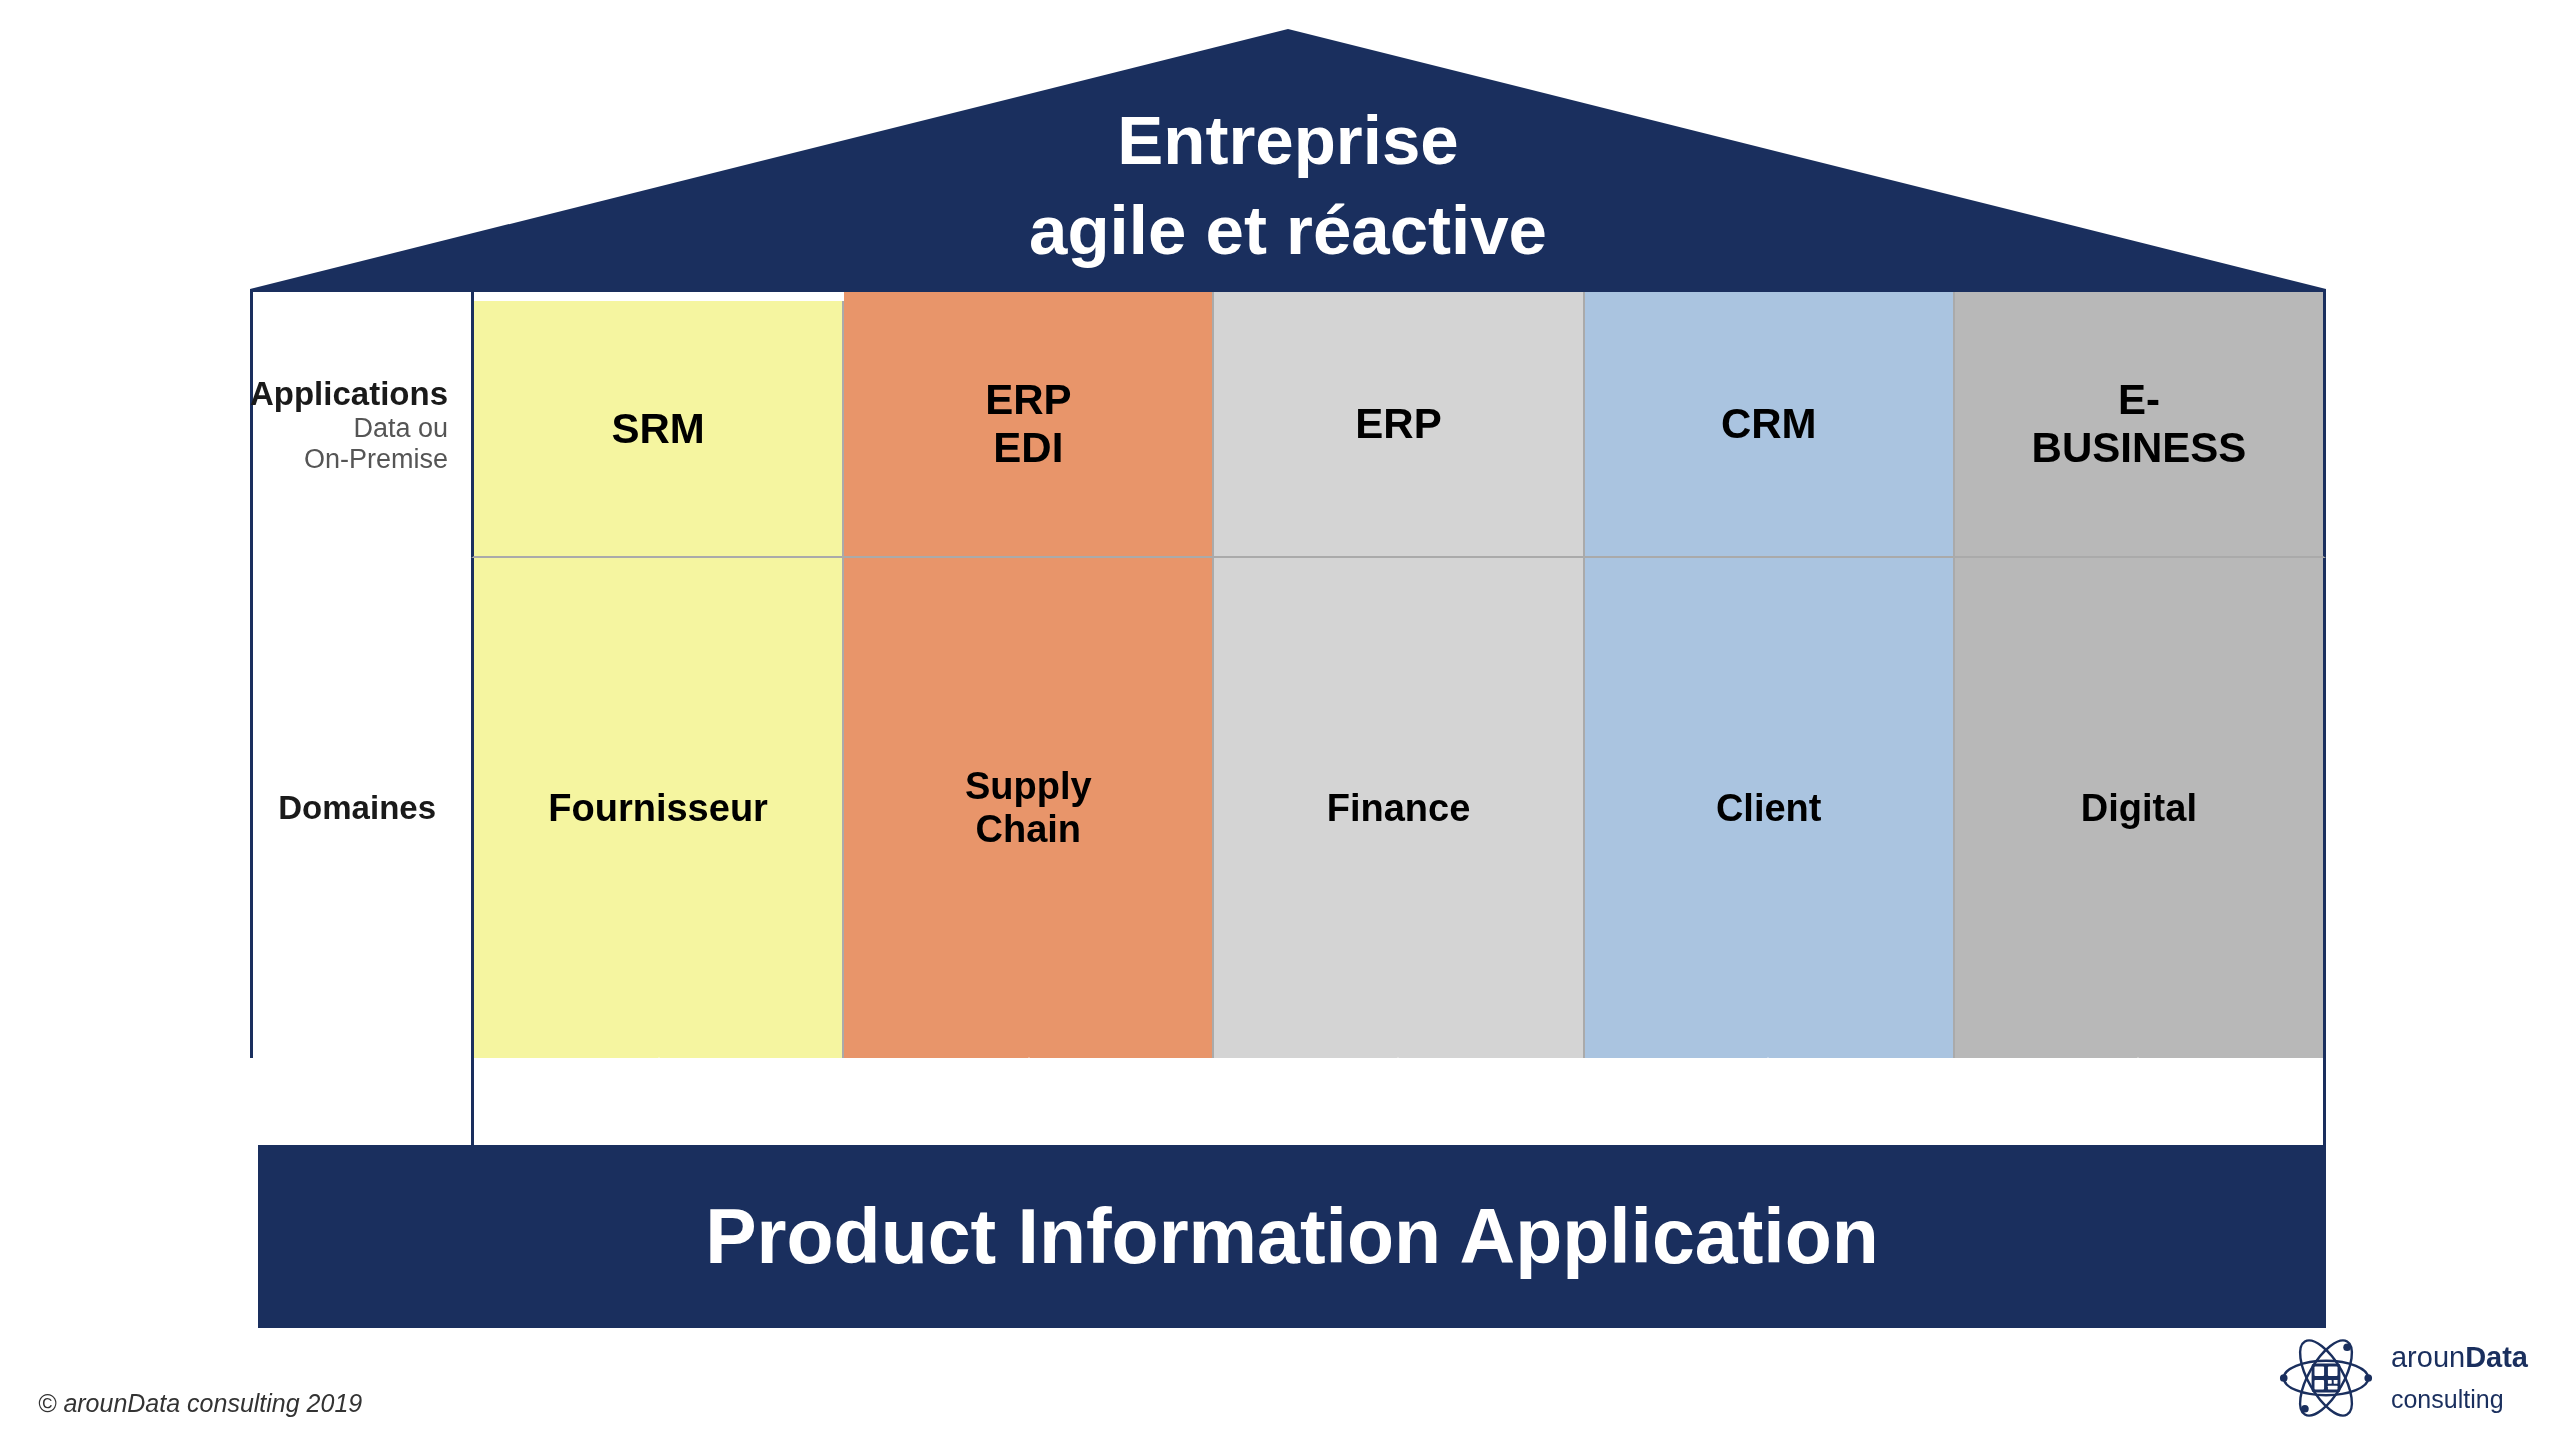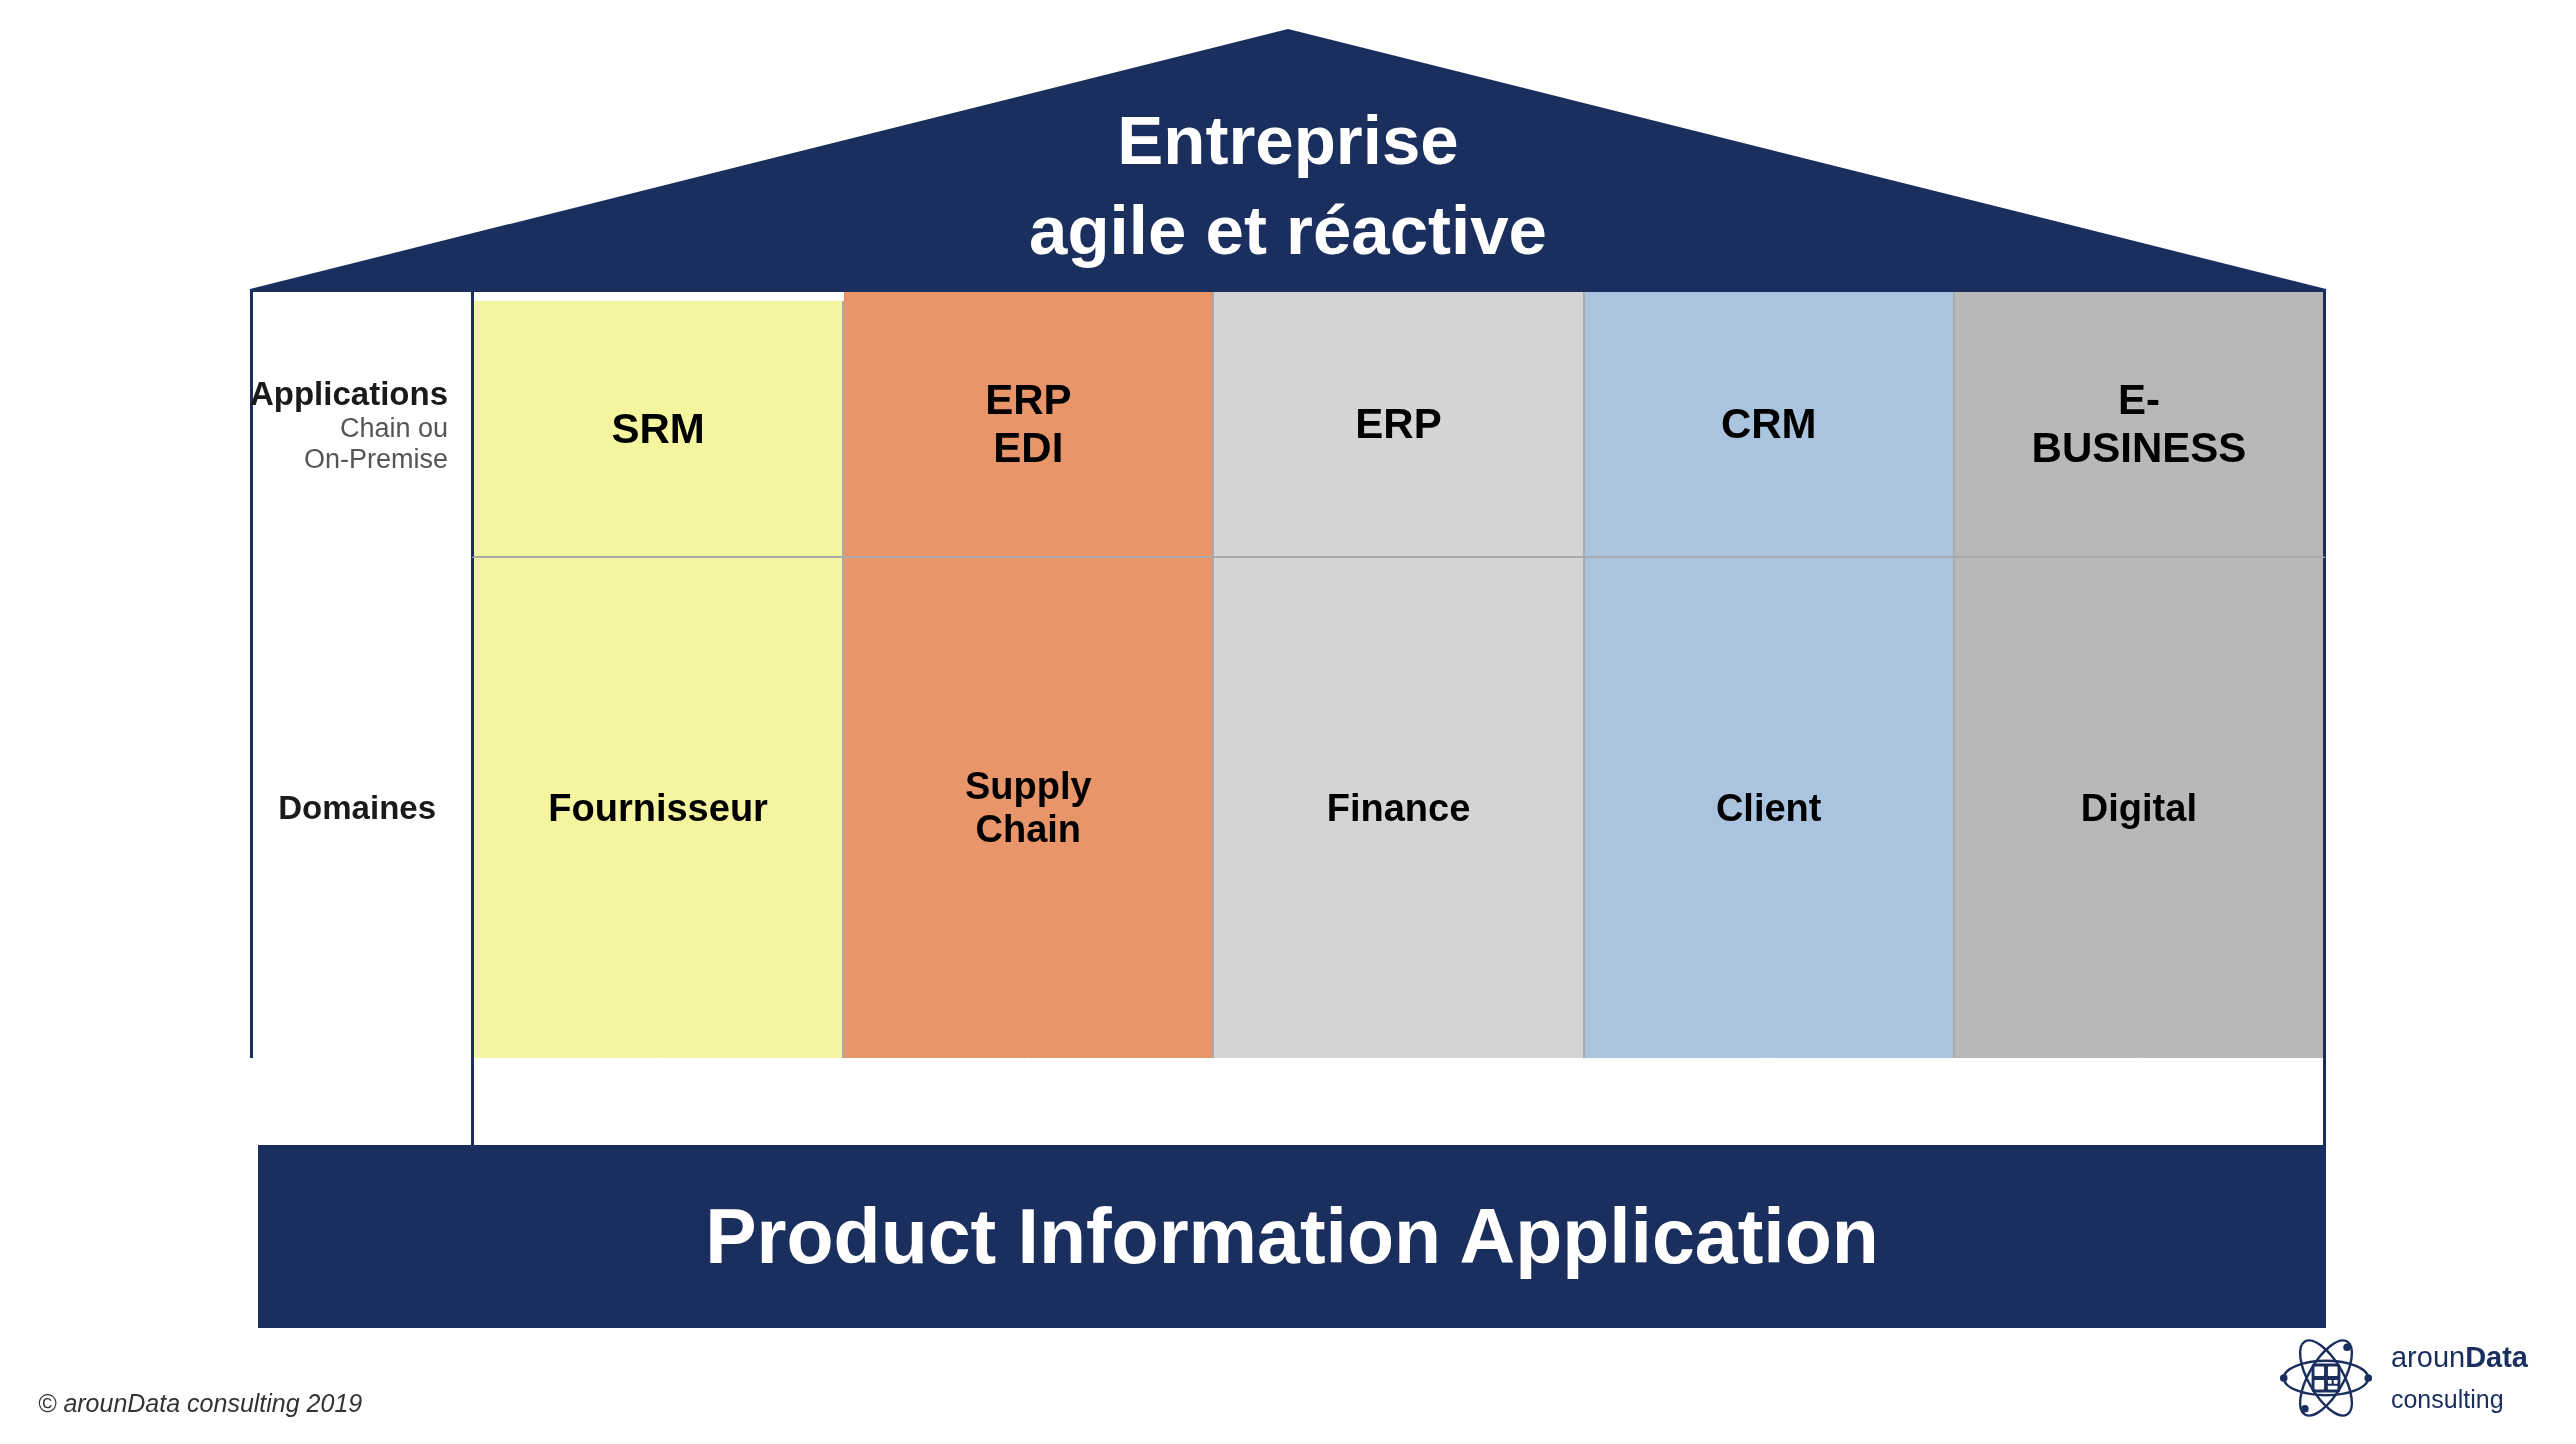--- a/index.html
+++ b/index.html
@@ -22,21 +22,21 @@
     <div style="position:relative;z-index:2;color:white;text-align:center;font-size:69px;font-weight:bold;line-height:1.3;padding-top:67px;">
       <div>Entreprise</div>
       <div>agile et réactive</div>
     </div>
   </div>
 
   <div style="position:absolute;top:289px;left:250px;right:250px;height:269px;display:flex;flex-direction:row;">
 
     <div style="width:221px;flex-shrink:0;display:flex;flex-direction:column;align-items:flex-end;justify-content:center;padding-right:23px;border-left:3.8px solid #1a2f5e;border-top:3.8px solid #1a2f5e;padding-left:8px;">
       <div style="font-size:33px;font-weight:bold;color:#1a1a1a;text-align:right;">Applications</div>
-      <div style="font-size:27px;color:#555;text-align:right;">Chain ou</div>
+      <div style="font-size:27px;color:#555;text-align:right;">Data ou</div>
       <div style="font-size:27px;color:#555;text-align:right;">On-Premise</div>
     </div>
 
     <div style="flex:1;display:flex;border-left:3.8px solid #1a2f5e;border-right:3.8px solid #1a2f5e;border-top:3.8px solid #1a2f5e;border-bottom:2.9px solid #aaa;">
       <div style="flex:1;display:flex;align-items:center;justify-content:center;background:#f5f5a0;border-right:2.9px solid #aaa;font-size:42px;font-weight:bold;text-align:center;margin-top:9px;">
         <span>SRM</span>
       </div>
       <div style="flex:1;display:flex;align-items:center;justify-content:center;background:#e8956a;border-right:2.9px solid #aaa;font-size:42px;font-weight:bold;text-align:center;white-space:pre-line;">
         <span>ERP<br>EDI</span>
       </div>

